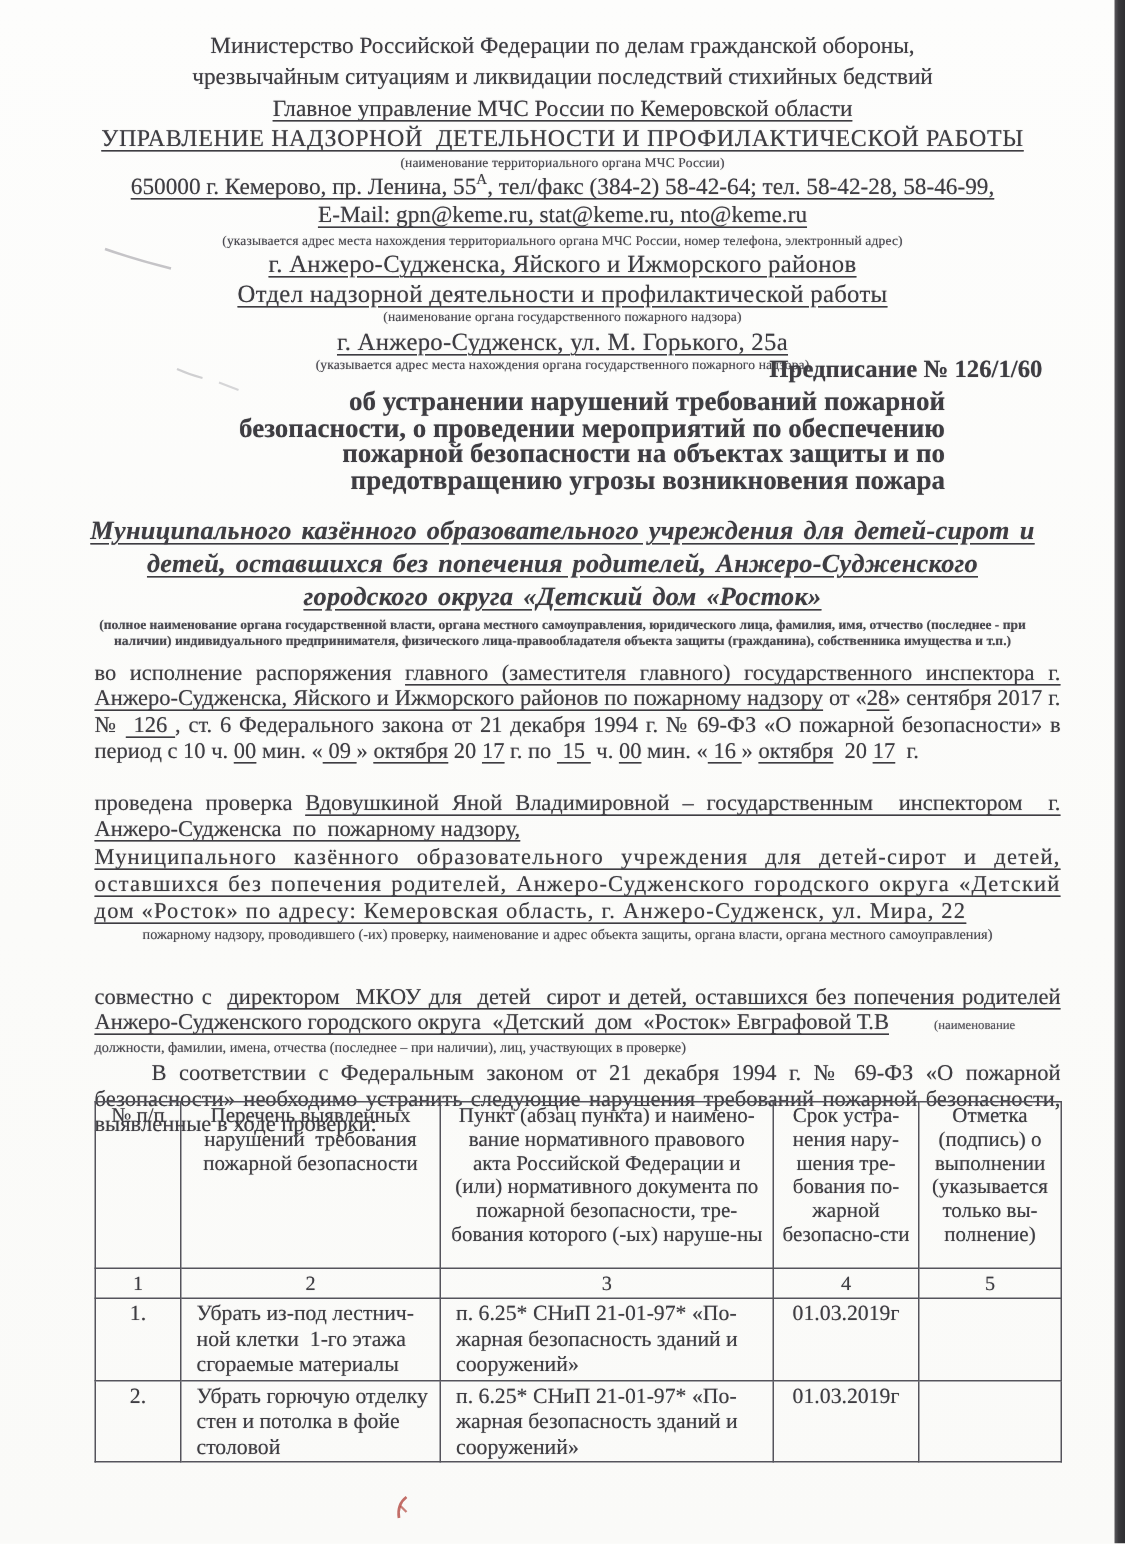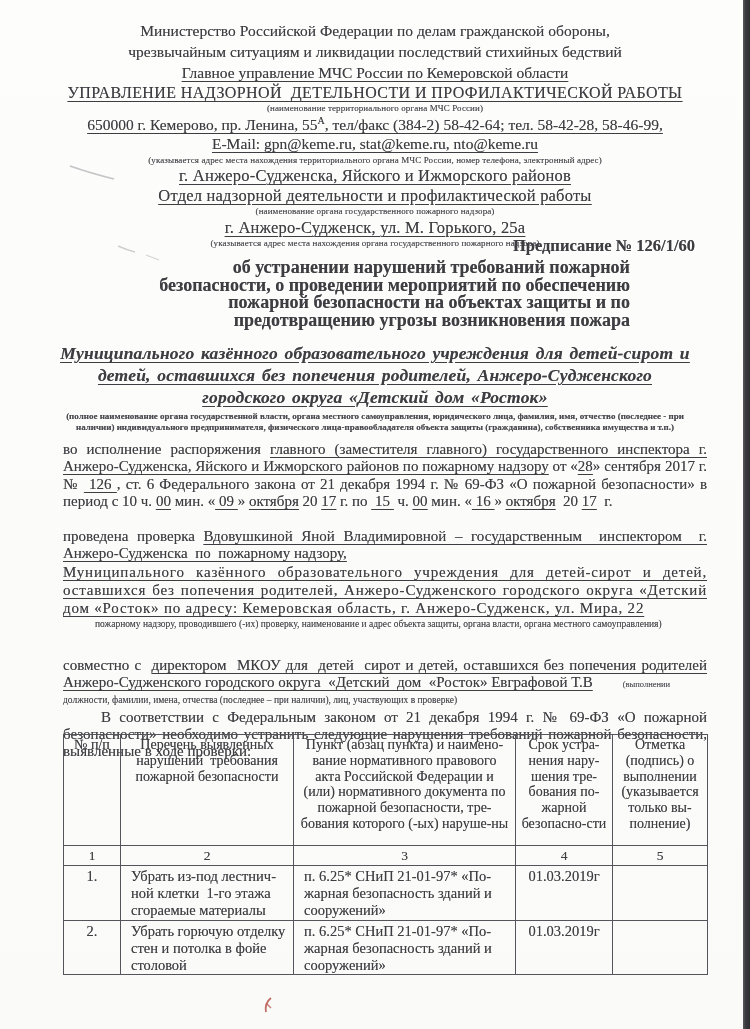--- a/index.html
+++ b/index.html
@@ -81,21 +81,21 @@
   <div class="orgblock">
     <div class="org-name">Муниципального казённого образовательного учреждения для детей-сирот и детей, оставшихся без попечения родителей, Анжеро-Судженского городского округа «Детский дом «Росток»</div>
     <div class="org-note">(полное наименование органа государственной власти, органа местного самоуправления, юридического лица, фамилия, имя, отчество (последнее - при наличии) индивидуального предпринимателя, физического лица-правообладателя объекта защиты (гражданина), собственника имущества и т.п.)</div>
   </div>
 
   <div class="pars">
     <p class="p1"><span>во исполнение распоряжения </span><span class="u">главного (заместителя главного) государственного инспектора г. Анжеро-Судженска, Яйского и Ижморского районов по пожарному надзору</span><span> от «</span><span class="u">28</span><span>» сентября 2017 г. № </span><span class="u">&nbsp;126&nbsp;</span><span>, ст. 6 Федерального закона от 21 декабря 1994 г. № 69-ФЗ «О пожарной безопасности» в период с 10 ч. </span><span class="u">00</span><span> мин. «</span><span class="u">&nbsp;09&nbsp;</span><span>» </span><span class="u">октября</span><span> 20 </span><span class="u">17</span><span> г. по </span><span class="u">&nbsp;15&nbsp;</span><span> ч. </span><span class="u">00</span><span> мин. «</span><span class="u">&nbsp;16&nbsp;</span><span>» </span><span class="u">октября</span><span>&nbsp; 20 </span><span class="u">17</span><span>&nbsp; г.</span></p>
     <p class="p2"><span>проведена проверка </span><span class="u">Вдовушкиной Яной Владимировной – государственным&nbsp; инспектором&nbsp; г. Анжеро-Судженска&nbsp; по&nbsp; пожарному надзору,</span></p>
     <p class="p3"><span class="u">Муниципального казённого образовательного учреждения для детей-сирот и детей, оставшихся без попечения родителей, Анжеро-Судженского городского округа «Детский дом «Росток» по адресу: Кемеровская область, г. Анжеро-Судженск, ул. Мира, 22</span></p>
     <div class="pnote ind">пожарному надзору, проводившего (-их) проверку, наименование и адрес объекта защиты, органа власти, органа местного самоуправления)</div>
-    <p class="p4"><span>совместно с&nbsp; </span><span class="u">директором&nbsp; МКОУ для&nbsp; детей&nbsp; сирот и детей, оставшихся без попечения родителей Анжеро-Судженского городского округа&nbsp; «Детский&nbsp; дом&nbsp; «Росток» Евграфовой Т.В</span><span>&nbsp;&nbsp;&nbsp;&nbsp;&nbsp;&nbsp;&nbsp;&nbsp;</span><span class="tiny">(выполнении</span></p>
+    <p class="p4"><span>совместно с&nbsp; </span><span class="u">директором&nbsp; МКОУ для&nbsp; детей&nbsp; сирот и детей, оставшихся без попечения родителей Анжеро-Судженского городского округа&nbsp; «Детский&nbsp; дом&nbsp; «Росток» Евграфовой Т.В</span><span>&nbsp;&nbsp;&nbsp;&nbsp;&nbsp;&nbsp;&nbsp;&nbsp;</span><span class="tiny">(наименование</span></p>
     <div class="pnote">должности, фамилии, имена, отчества (последнее – при наличии), лиц, участвующих в проверке)</div>
     <p class="p5">В соответствии с Федеральным законом от 21 декабря 1994 г. № 69-ФЗ «О пожарной безопасности» необходимо устранить следующие нарушения требований пожарной безопасности, выявленные в ходе проверки:</p>
   </div>
 
   <div class="tblwrap">
     <table>
       <colgroup>
         <col style="width:57px">
           <col style="width:173px">
           <col style="width:222px">

